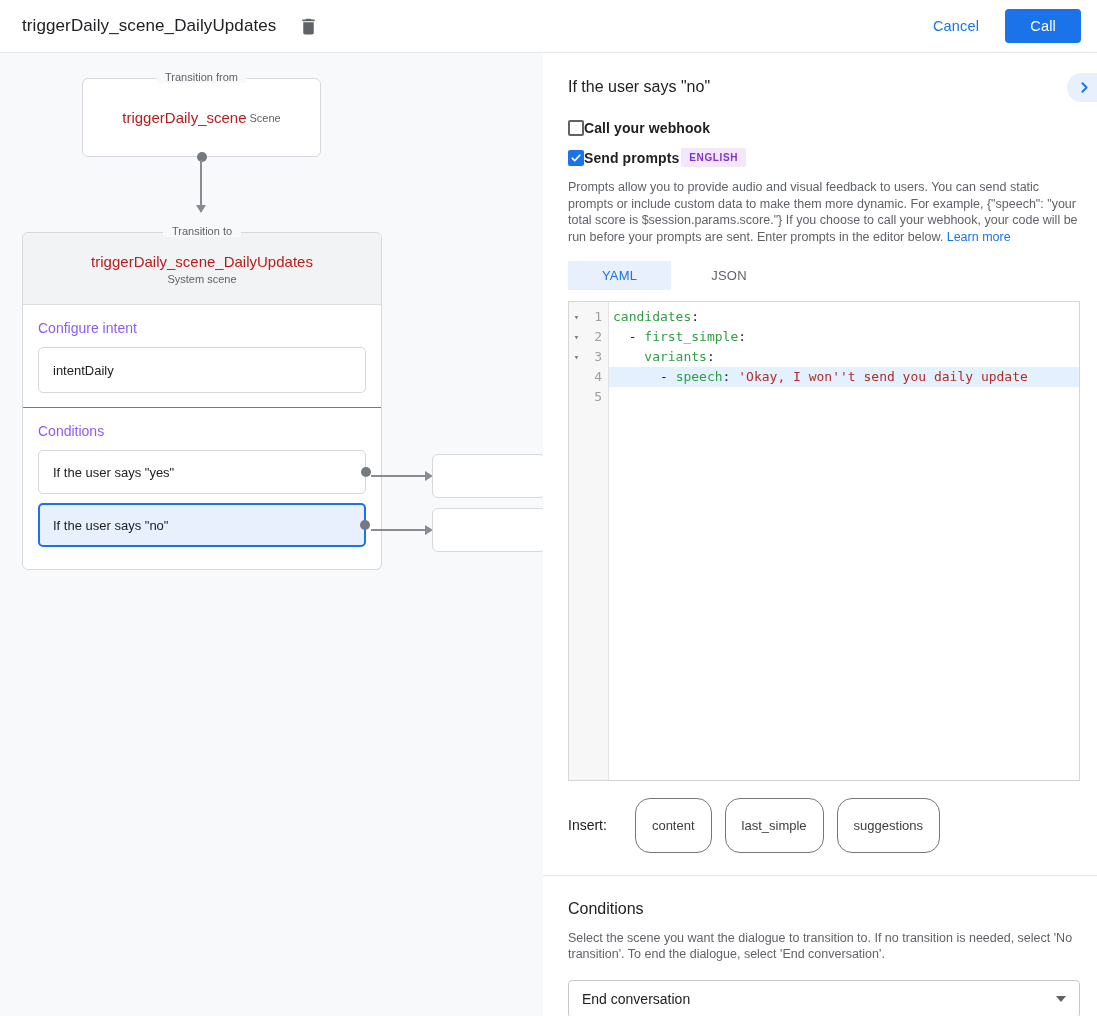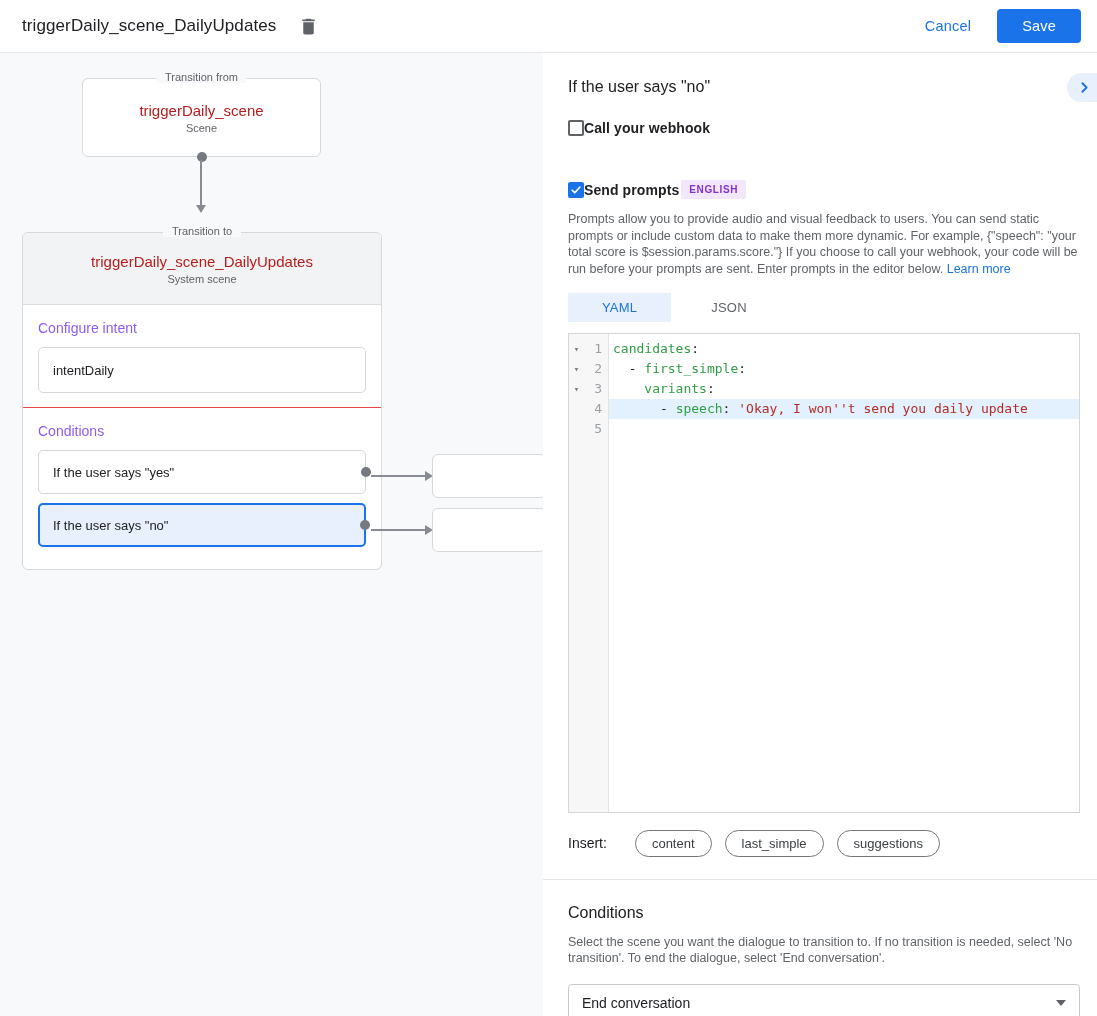--- a/index.html
+++ b/index.html
@@ -31,21 +31,21 @@
   
   .canvas { position: absolute; top: 53px; left: 0; right: 0; bottom: 0; background: #f8f9fa; z-index: 1; }
 
   .node-legend {
     position: absolute; top: -8px; left: 50%; transform: translateX(-50%);
     background: #f8f9fa; padding: 0 9px; font-size: 11px; color: #5f6368; white-space: nowrap;
   }
   .from-node {
     position: absolute; left: 82px; top: 25px; width: 239px; height: 79px;
     background: #fff; border: 1px solid #d5d8dc; border-radius: 6px;
-    display: flex; flex-direction: column; align-items: center; justify-content: center; gap: 3px;
+    display: flex; align-items: center; justify-content: center; gap: 3px;
   }
   .node-title { font-size: 15px; color: #b91c1c; }
   .node-sub { font-size: 11px; color: #5f6368; }
 
   .edge-dot {
     width: 10px; height: 10px; border-radius: 50%; background: #757a80; position: absolute;
   }
   .from-node .edge-dot { left: 50%; bottom: -6px; transform: translateX(-50%); }
 
   .v-line { position: absolute; left: 200px; top: 107px; width: 2px; height: 46px; background: #888c92; }
@@ -96,21 +96,21 @@
     background: #fff; z-index: 10; padding: 25px 17px 0 25px;
   }
   .panel-title { font-size: 16px; font-weight: 400; color: #202124; }
   .collapse-btn {
     position: absolute; top: 20px; right: 0; width: 30px; height: 29px;
     background: #e8f0fe; border: none; border-radius: 15px 0 0 15px; cursor: pointer;
     display: flex; align-items: center; justify-content: center; padding-left: 4px;
   }
   .check-row { display: flex; align-items: center; cursor: pointer; }
   .check-row.first { margin-top: 24px; }
-  .check-row.second { margin-top: 44px; }
+  .check-row.second { margin-top: 12px; }
   .checkbox {
     width: 16px; height: 16px; border: 2px solid #5f6368; border-radius: 2px; background: #fff;
     display: flex; align-items: center; justify-content: center; flex: none;
   }
   .checkbox svg { display: none; }
   .checkbox.checked { background: var(--accent); border-color: var(--accent); }
   .checkbox.checked svg { display: block; }
   .check-label { font-size: 14px; font-weight: 700; color: #202124; letter-spacing: 0.1px; }
   .badge {
     background: #f2e7fd; color: #8430ce; font-size: 10px; font-weight: 700;
@@ -143,21 +143,21 @@
   .ed-num { flex: 1; text-align: right; padding-right: 7px; color: #9aa0a6; }
   .ed-code { flex: 1; white-space: pre; overflow: hidden; padding-left: 4px; color: #202124; }
   .ed-line.hl .ed-code { background: var(--hl-color); }
   .tok-k { color: var(--key-color); }
   .tok-s { color: var(--str-color); }
 
   .insert-row { display: flex; align-items: center; gap: 28px; margin-top: 17px; }
   .insert-label { font-size: 14px; color: #202124; }
   .chip {
     border: 1px solid #747775; border-radius: 15px; background: #fff; cursor: pointer;
-    font-size: 13px; color: #3c4043; padding: 5px 16px; font-family: inherit;
+    font-size: 13px; color: #3c4043; padding: 19px 16px; font-family: inherit;
   }
   .panel-divider { border: none; border-top: 1px solid #e4e6e8; margin: 22px -17px 0 -25px; }
 
   .transition-title { font-size: 16px; font-weight: 400; color: #202124; margin-top: 24px; }
   .select {
     margin-top: 17px; width: 512px; height: 38px; border: 1px solid #c6c9cc; border-radius: 4px;
     display: flex; align-items: center; justify-content: space-between;
     padding: 0 13px; font-size: 14px; color: #202124; cursor: pointer; background: #fff;
   }
   .caret {
@@ -174,21 +174,21 @@
     <div class="topbar-left">
       <h1 class="page-title">triggerDaily_scene_DailyUpdates</h1>
       <button class="icon-btn" title="">
         <svg width="21" height="21" viewBox="0 0 24 24" fill="#5f6368">
             <path d="M6 19c0 1.1.9 2 2 2h8c1.1 0 2-.9 2-2V7H6v12zM19 4h-3.5l-1-1h-5l-1 1H5v2h14V4z"></path>
           </svg>
       </button>
     </div>
     <div class="topbar-right">
       <button class="text-btn">Cancel</button>
-      <button class="primary-btn">Save</button>
+      <button class="primary-btn">Call</button>
     </div>
   </header>
 
   <div class="canvas">
 
     <div class="from-node">
       <span class="node-legend">Transition from</span>
       <div class="node-title">triggerDaily_scene</div>
       <div class="node-sub">Scene</div>
       <span class="edge-dot"></span>

